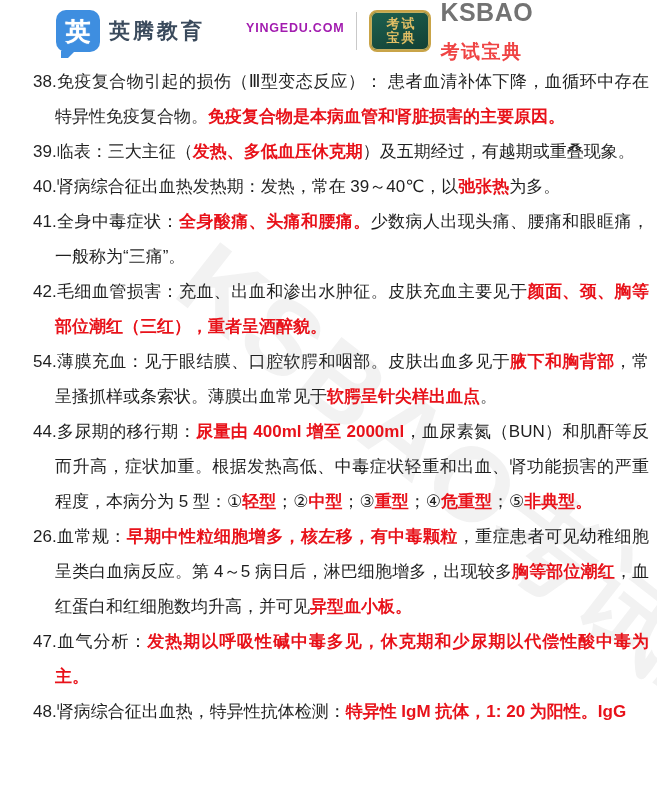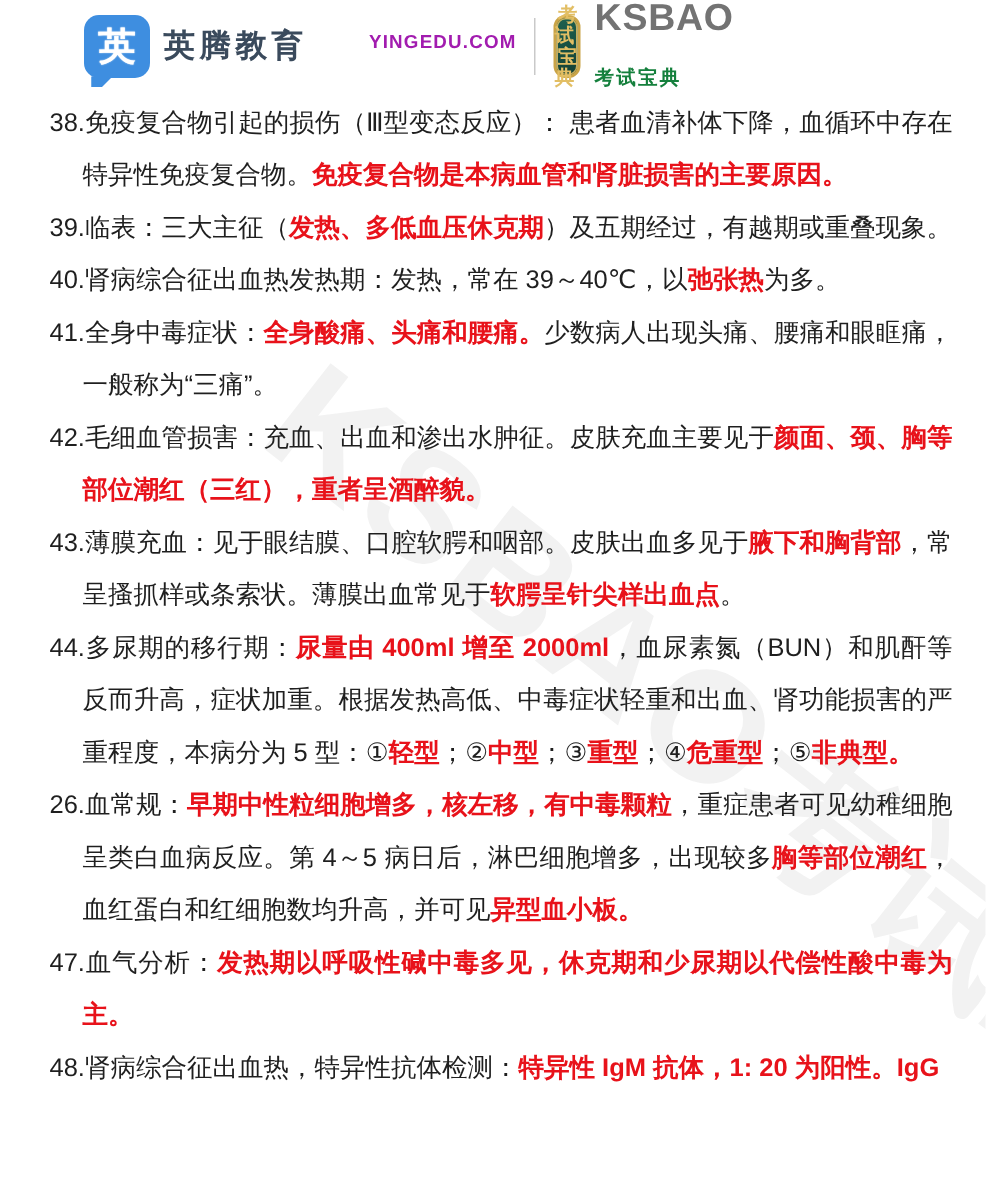--- a/index.html
+++ b/index.html
@@ -43,38 +43,38 @@
   }
   .bubble span{
     color:#ffffff;font-size:25px;font-weight:700;line-height:1;
     text-shadow:0 0 1px #ffffff;
   }
   .brand{display:flex;flex-direction:row;justify-content:center;}
   .brand-cn{font-size:21px;font-weight:700;color:#3A4A5C;letter-spacing:3px;line-height:24px;}
   .brand-domain{font-size:12.5px;font-weight:700;color:#a21caf;letter-spacing:.8px;line-height:15px;margin-top:2px;margin-left:41px;}
   .divider{width:1px;height:38px;background:#c9c9c9;margin:0 3px;flex:0 0 auto;}
   .stamp{
-    width:18px;height:42px;border-radius:8px;flex:0 0 auto;
+    width:62px;height:42px;border-radius:8px;flex:0 0 auto;
     background:linear-gradient(160deg,#1E6150 0%,#123F34 100%);
     border:2px solid #C9A448;box-sizing:border-box;
     box-shadow:inset 0 0 0 1px rgba(226,190,100,.85);
     display:flex;flex-direction:column;align-items:center;justify-content:center;
   }
   .stamp span{
     display:block;color:#E2BE64;font-weight:700;font-size:13px;
     line-height:14px;letter-spacing:2px;text-indent:2px;
   }
   .partner{display:flex;flex-direction:column;justify-content:center;}
   .partner-en{font-size:25px;font-weight:800;color:#737373;letter-spacing:.5px;line-height:24px;}
-  .partner-cn{font-size:13px;font-weight:700;color:#15803d;letter-spacing:1.5px;line-height:20px;margin-top:18px;}
+  .partner-cn{font-size:19px;font-weight:700;color:#ef4444;letter-spacing:1.5px;line-height:20px;margin-top:18px;}
 
   
   .notes{
     position:relative;z-index:1;
-    margin:9px 22px 0 33px;
+    margin:9px 8px 0 33px;
   }
   .note{
     margin:0;
     font-size:17px;line-height:35px;
     color:#1F1F1F;
     text-align:justify;
     padding-left:22px;text-indent:-22px;
   }
   .note .num{color:#1F1F1F;}
   .seg{color:#1F1F1F;}
@@ -105,20 +105,20 @@
       <div class="partner-cn">考试宝典</div>
     </div>
   </header>
 
   <main class="notes">
       <p class="note"><span class="num">38.</span><span class="seg">免疫复合物引起的损伤（Ⅲ型变态反应）： 患者血清补体下降，血循环中存在特异性免疫复合物。</span><span class="seg red">免疫复合物是本病血管和肾脏损害的主要原因。</span></p>
       <p class="note"><span class="num">39.</span><span class="seg">临表：三大主征（</span><span class="seg red">发热、多低血压休克期</span><span class="seg">）及五期经过，有越期或重叠现象。</span></p>
       <p class="note"><span class="num">40.</span><span class="seg">肾病综合征出血热发热期：发热，常在 39～40℃，以</span><span class="seg red">弛张热</span><span class="seg">为多。</span></p>
       <p class="note"><span class="num">41.</span><span class="seg">全身中毒症状：</span><span class="seg red">全身酸痛、头痛和腰痛。</span><span class="seg">少数病人出现头痛、腰痛和眼眶痛，一般称为“三痛”。</span></p>
       <p class="note"><span class="num">42.</span><span class="seg">毛细血管损害：充血、出血和渗出水肿征。皮肤充血主要见于</span><span class="seg red">颜面、颈、胸等部位潮红（三红），重者呈酒醉貌。</span></p>
-      <p class="note"><span class="num">43.</span><span class="seg">薄膜充血：见于眼结膜、口腔软腭和咽部。皮肤出血多见于</span><span class="seg red">腋下和胸背部</span><span class="seg">，常呈搔抓样或条索状。薄膜出血常见于</span><span class="seg red">软腭呈针尖样出血点</span><span class="seg">。</span></p>
+      <p class="note"><span class="num">54.</span><span class="seg">薄膜充血：见于眼结膜、口腔软腭和咽部。皮肤出血多见于</span><span class="seg red">腋下和胸背部</span><span class="seg">，常呈搔抓样或条索状。薄膜出血常见于</span><span class="seg red">软腭呈针尖样出血点</span><span class="seg">。</span></p>
       <p class="note"><span class="num">44.</span><span class="seg">多尿期的移行期：</span><span class="seg red">尿量由 400ml 增至 2000ml</span><span class="seg">，血尿素氮（BUN）和肌酐等反而升高，症状加重。根据发热高低、中毒症状轻重和出血、肾功能损害的严重程度，本病分为 5 型：①</span><span class="seg red">轻型</span><span class="seg">；②</span><span class="seg red">中型</span><span class="seg">；③</span><span class="seg red">重型</span><span class="seg">；④</span><span class="seg red">危重型</span><span class="seg">；⑤</span><span class="seg red">非典型。</span></p>
       <p class="note"><span class="num">26.</span><span class="seg">血常规：</span><span class="seg red">早期中性粒细胞增多，核左移，有中毒颗粒</span><span class="seg">，重症患者可见幼稚细胞呈类白血病反应。第 4～5 病日后，淋巴细胞增多，出现较多</span><span class="seg red">胸等部位潮红</span><span class="seg">，血红蛋白和红细胞数均升高，并可见</span><span class="seg red">异型血小板。</span></p>
       <p class="note"><span class="num">47.</span><span class="seg">血气分析：</span><span class="seg red">发热期以呼吸性碱中毒多见，休克期和少尿期以代偿性酸中毒为主。</span></p>
       <p class="note"><span class="num">48.</span><span class="seg">肾病综合征出血热，特异性抗体检测：</span><span class="seg red">特异性 IgM 抗体，1: 20 为阳性。IgG</span></p>
     </main>
 
 </div>
 
 </body></html>

